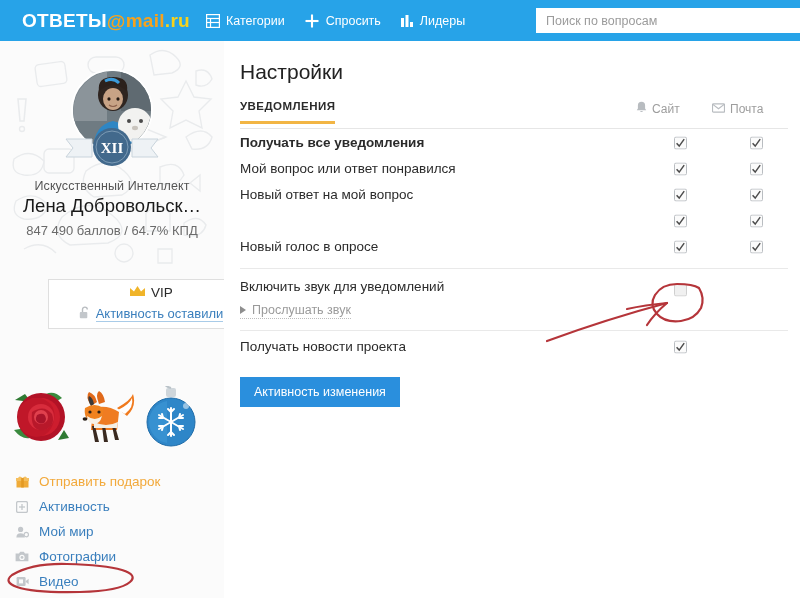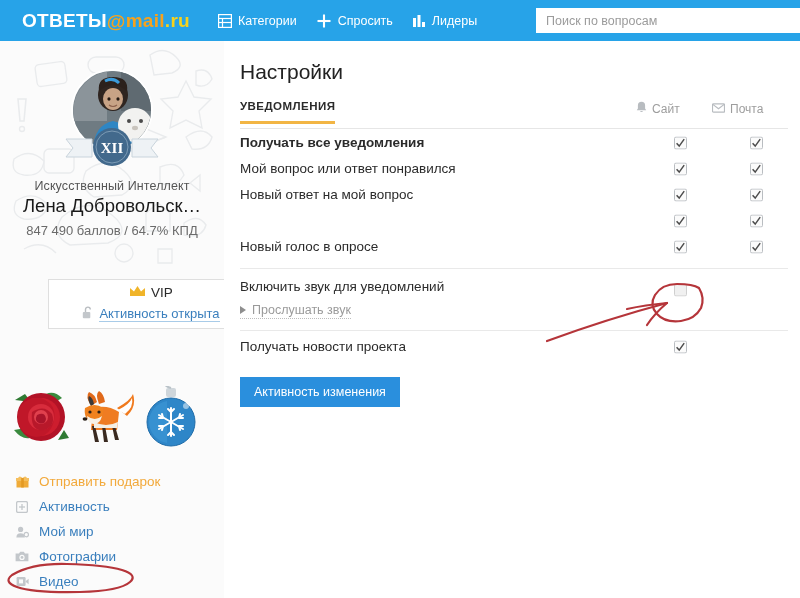--- a/index.html
+++ b/index.html
@@ -25,21 +25,21 @@
   .logo .otvety { color: #ffffff; }
   .logo .at {
     display: inline-block;
     color: #f6a21d;
     font-size: 19px;
     position: relative; top: 1px;
   }
   .logo .mail { color: #f6a21d; }
   .logo .ru { color: #f6d21d; }
 
-  .nav { display: flex; align-items: center; margin-left: 28px; gap: 19px; }
+  .nav { display: flex; align-items: center; margin-left: 16px; gap: 19px; }
   .nav-item {
     display: flex; align-items: center; gap: 6px;
     color: #ffffff; font-size: 12.5px; white-space: nowrap; cursor: pointer;
   }
   .nav-ico { display: inline-flex; align-items: center; justify-content: center; }
 
   .search-box {
     position: absolute; left: 536px; top: 8px;
     width: 264px; height: 25px;
     background: #ffffff; border: 0;
@@ -326,21 +326,21 @@
         <span>VIP</span>
         <span class="vip-caret"></span>
       </div>
       <div class="act-row">
         <span>
           <svg width="11" height="13" viewBox="0 0 11 13">
               <path d="M3.5 6 L3.5 3.5 a2.4 2.4 0 0 1 4.8 0" fill="none" stroke="#b9bdc1" stroke-width="1.4"></path>
               <rect x="0.8" y="6" width="7.5" height="6.2" rx="1" fill="#c3c7cb"></rect>
             </svg>
         </span>
-        <span class="act-link">Активность открыта</span>
+        <span class="act-link">Активность оставили</span>
       </div>
     </div>
 
     <div class="gifts">
       <svg class="gift" viewBox="0 0 58 62">
         <path d="M3 14 l10 -6 l6 8z" fill="#2f7a33"></path>
         <path d="M52 44 l5 8 l-11 2z" fill="#2f7a33"></path>
         <path d="M2 44 q8 10 16 8 l-4 -10z" fill="#3a8a3e"></path>
         <path d="M50 12 q-8 -8 -16 -4 l6 10z" fill="#3a8a3e"></path>
         <circle cx="29" cy="31" r="24" fill="#b21226"></circle>

